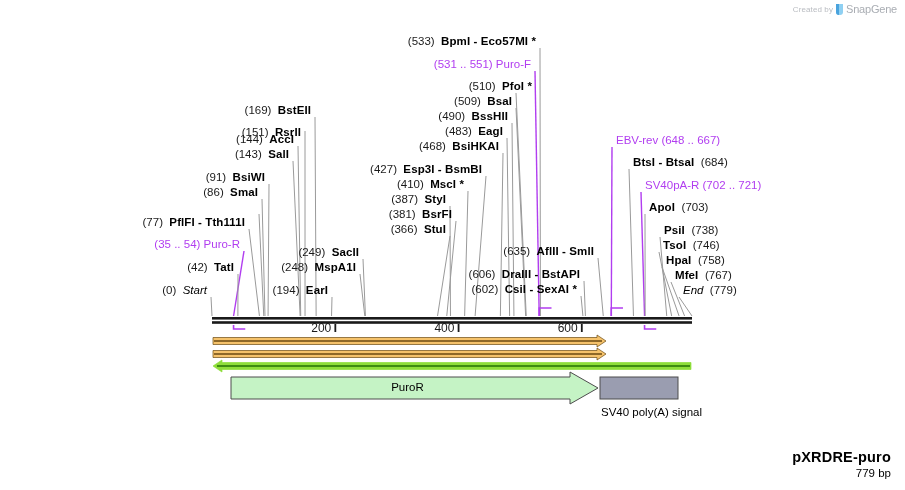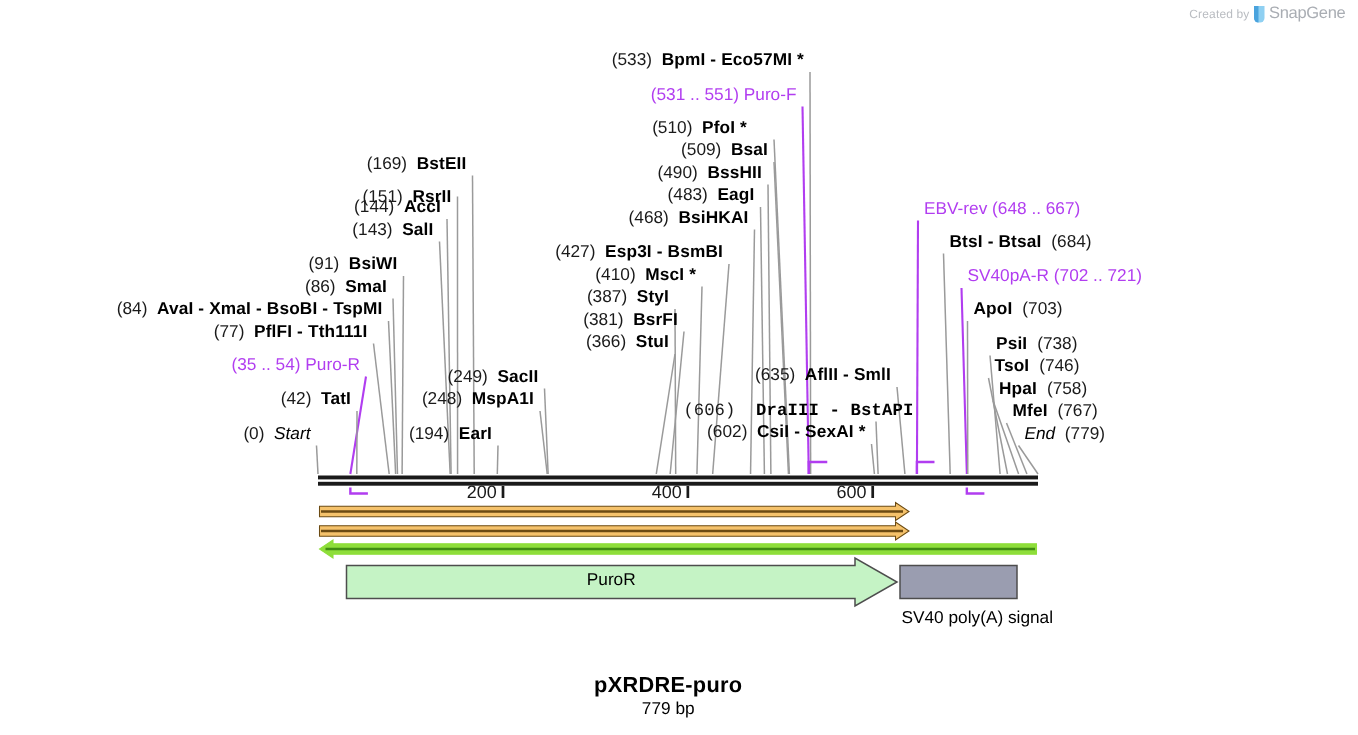--- a/index.html
+++ b/index.html
@@ -49,21 +49,21 @@
   .pos{color:#1a1a1a;font-weight:400;}
   .enz{color:#000;font-weight:bold;letter-spacing:.1px;}
   .primer{color:#b13df0;font-weight:400;font-size:11.5px;}
   .terminus{color:#000;font-weight:normal;font-style:italic;}
 
   
   #draw{position:absolute;left:0;top:0;}
 
   
   #title-block{
-    position:absolute;left:0;top:449px;width:891px;text-align:center;
+    position:absolute;left:0;top:449px;width:891px;text-align:right;
   }
   #plasmid-name{font-size:14.5px;font-weight:bold;letter-spacing:.2px;color:#000;}
   #plasmid-size{font-size:11.5px;color:#000;margin-top:2px;}
 
   #sv40-caption{
     position:absolute;
     font-size:11.5px;color:#000;white-space:nowrap;
   }
   #purorLabel{
     position:absolute;font-size:11.5px;color:#000;
@@ -140,40 +140,39 @@
              L 213 366 L 222 372 L 222 369.5 L 691 369.5 Z" fill="#8ede3a" stroke="#8ede3a" stroke-width="0.7"></path>
     <line x1="217" y1="366" x2="690" y2="366" stroke="#3f8c12" stroke-width="1.8"></line>
     <path d="M 231 377 L 570 377 L 570 372
              L 598 388 L 570 404 L 570 399 L 231 399 Z" fill="#c5f3c5" stroke="#4d4d4d" stroke-width="1"></path>
     <rect x="600" y="377" width="78" height="22" fill="#9a9db0" stroke="#4d4d4d" stroke-width="1"></rect>
   </svg>
 
 <div id="labels">
     <div class="lbl right" style="left: 536px; top: 41px;"><span class="pos">(533)&nbsp;&nbsp;</span><span class="enz">BpmI  -  Eco57MI *</span></div>
     <div class="lbl right" style="left: 531px; top: 64px;"><span class="primer">(531 .. 551)  Puro-F</span></div>
-    <div class="lbl right" style="left: 498px; top: 86px; padding-left: 14px;"><span class="pos">(510)&nbsp;&nbsp;</span><span class="enz">PfoI *</span></div>
+    <div class="lbl right" style="left: 532px; top: 86px; padding-left: 14px;"><span class="pos">(510)&nbsp;&nbsp;</span><span class="enz">PfoI *</span></div>
     <div class="lbl right" style="left: 512px; top: 101px;"><span class="pos">(509)&nbsp;&nbsp;</span><span class="enz">BsaI</span></div>
     <div class="lbl right" style="left: 508px; top: 116px;"><span class="pos">(490)&nbsp;&nbsp;</span><span class="enz">BssHII</span></div>
     <div class="lbl right" style="left: 503px; top: 131px;"><span class="pos">(483)&nbsp;&nbsp;</span><span class="enz">EagI</span></div>
     <div class="lbl right" style="left: 499px; top: 146px;"><span class="pos">(468)&nbsp;&nbsp;</span><span class="enz">BsiHKAI</span></div>
     <div class="lbl right" style="left: 482px; top: 169px;"><span class="pos">(427)&nbsp;&nbsp;</span><span class="enz">Esp3I  -  BsmBI</span></div>
     <div class="lbl right" style="left: 464px; top: 184px;"><span class="pos">(410)&nbsp;&nbsp;</span><span class="enz">MscI *</span></div>
     <div class="lbl right" style="left: 446px; top: 199px;"><span class="pos">(387)&nbsp;&nbsp;</span><span class="enz">StyI</span></div>
     <div class="lbl right" style="left: 452px; top: 214px; padding-left: 22px;"><span class="pos">(381)&nbsp;&nbsp;</span><span class="enz">BsrFI</span></div>
     <div class="lbl right" style="left: 446px; top: 229px;"><span class="pos">(366)&nbsp;&nbsp;</span><span class="enz">StuI</span></div>
     <div class="lbl right" style="left: 594px; top: 251px;"><span class="pos">(635)&nbsp;&nbsp;</span><span class="enz">AflII  -  SmlI</span></div>
-    <div class="lbl right" style="left: 609px; top: 274px; font-family: Liberation Mono, monospace;"><span class="pos">(606)&nbsp;&nbsp;</span><span class="enz">DraIII  -  BstAPI</span></div>
+    <div class="lbl right" style="left: 580px; top: 274px;"><span class="pos">(606)&nbsp;&nbsp;</span><span class="enz">DraIII  -  BstAPI</span></div>
     <div class="lbl right" style="left: 577px; top: 289px;"><span class="pos">(602)&nbsp;&nbsp;</span><span class="enz">CsiI  -  SexAI *</span></div>
     <div class="lbl right" style="left: 311px; top: 110px;"><span class="pos">(169)&nbsp;&nbsp;</span><span class="enz">BstEII</span></div>
     <div class="lbl right" style="left: 301px; top: 132px;"><span class="pos">(151)&nbsp;&nbsp;</span><span class="enz">RsrII</span></div>
     <div class="lbl right" style="left: 294px; top: 139px;"><span class="pos">(144)&nbsp;&nbsp;</span><span class="enz">AccI</span></div>
     <div class="lbl right" style="left: 289px; top: 154px;"><span class="pos">(143)&nbsp;&nbsp;</span><span class="enz">SalI</span></div>
     <div class="lbl right" style="left: 265px; top: 177px;"><span class="pos">(91)&nbsp;&nbsp;</span><span class="enz">BsiWI</span></div>
     <div class="lbl right" style="left: 258px; top: 192px;"><span class="pos">(86)&nbsp;&nbsp;</span><span class="enz">SmaI</span></div>
-    <div class="lbl right" style="left: 255px; top: 207px;"><span class="pos">(84)&nbsp;&nbsp;</span><span class="enz">AvaI  -  XmaI  -  BsoBI  -  TspMI</span></div>
     <div class="lbl right" style="left: 245px; top: 222px;"><span class="pos">(77)&nbsp;&nbsp;</span><span class="enz">PflFI  -  Tth111I</span></div>
     <div class="lbl right" style="left: 240px; top: 244px;"><span class="primer">(35 .. 54)  Puro-R</span></div>
     <div class="lbl right" style="left: 234px; top: 267px;"><span class="pos">(42)&nbsp;&nbsp;</span><span class="enz">TatI</span></div>
     <div class="lbl right" style="left: 207px; top: 290px;"><span class="pos">(0)&nbsp;&nbsp;</span><span class="terminus">Start</span></div>
     <div class="lbl right" style="left: 359px; top: 252px;"><span class="pos">(249)&nbsp;&nbsp;</span><span class="enz">SacII</span></div>
     <div class="lbl right" style="left: 356px; top: 267px;"><span class="pos">(248)&nbsp;&nbsp;</span><span class="enz">MspA1I</span></div>
     <div class="lbl right" style="left: 328px; top: 290px; padding-left: 29px;"><span class="pos">(194)&nbsp;&nbsp;</span><span class="enz">EarI</span></div>
     <div class="lbl" style="left: 616px; top: 140px; text-align: center;"><span class="primer">EBV-rev   (648 .. 667)</span></div>
     <div class="lbl" style="left: 633px; top: 162px;"><span class="enz">BtsI  -  BtsaI&nbsp;&nbsp;</span><span class="pos">(684)</span></div>
     <div class="lbl" style="left: 645px; top: 185px;"><span class="primer">SV40pA-R   (702 .. 721)</span></div>

